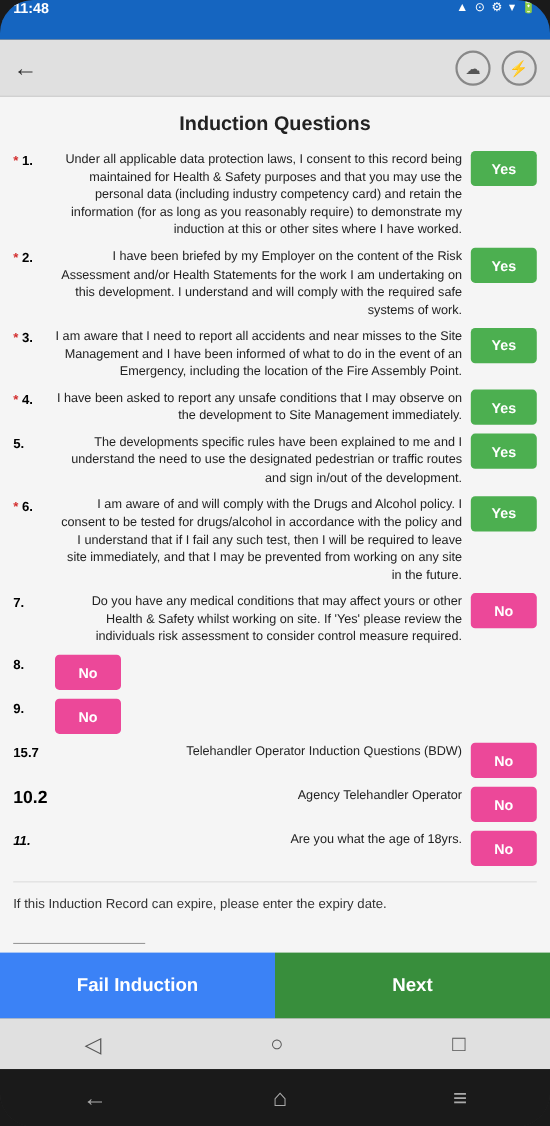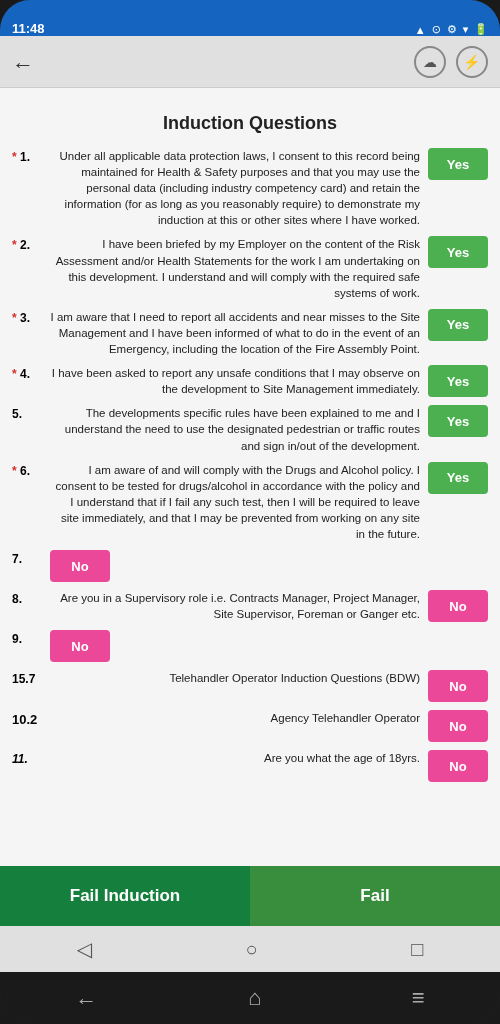--- a/index.html
+++ b/index.html
@@ -22,21 +22,21 @@
       overflow: hidden;
       display: flex;
       flex-direction: column;
     }
 
     
     .status-bar {
       background: #1565C0;
       height: 36px;
       display: flex;
-      align-items: flex-end;
+      align-items: flex-start;
       justify-content: space-between;
       padding: 0 12px;
       flex-shrink: 0;
     }
     .status-time {
       color: white;
       font-size: 13px;
       font-weight: bold;
     }
     .status-icons {
@@ -87,21 +87,21 @@
       flex: 1;
       background: #f5f5f5;
       overflow-y: auto;
       display: flex;
       flex-direction: column;
     }
 
     .content-scroll {
       flex: 1;
       overflow-y: auto;
-      padding: 21px 12px;
+      padding: 10px 12px;
     }
 
     .page-title {
       text-align: center;
       font-size: 18px;
       font-weight: bold;
       color: #222;
       margin-bottom: 14px;
       margin-top: 4px;
     }
@@ -158,21 +158,21 @@
     }
 
     
     .bottom-buttons {
       display: flex;
       height: 60px;
       flex-shrink: 0;
     }
     .btn-fail {
       flex: 1;
-      background: #15803d;
+      background: #3b82f6;
       color: white;
       font-size: 17px;
       font-weight: bold;
       border: none;
       cursor: pointer;
     }
     .btn-next {
       flex: 1;
       background: #388e3c;
       color: white;
@@ -269,54 +269,58 @@
             <span class="question-text">The developments specific rules have been explained to me and I understand the need to use the designated pedestrian or traffic routes and sign in/out of the development.</span>
             <button class="answer-btn btn-yes">Yes</button>
           </div>
           <div class="question-row">
             <span style="font-size: 12px; font-weight: bold; flex-shrink: 0; margin-top: 2px; min-width: 30px;"><span class="star">*</span> 6.</span>
             <span class="question-text">I am aware of and will comply with the Drugs and Alcohol policy. I consent to be tested for drugs/alcohol in accordance with the policy and I understand that if I fail any such test, then I will be required to leave site immediately, and that I may be prevented from working on any site in the future.</span>
             <button class="answer-btn btn-yes">Yes</button>
           </div>
           <div class="question-row">
             <span style="font-size: 12px; font-weight: bold; flex-shrink: 0; margin-top: 2px; min-width: 30px;">7.</span>
+            <span class="question-text">Do you have any medical conditions that may affect yours or other Health &amp; Safety whilst working on site. If 'Yes' please review the individuals risk assessment to consider control measure required.</span>
             <button class="answer-btn btn-no">No</button>
           </div>
           <div class="question-row">
             <span style="font-size: 12px; font-weight: bold; flex-shrink: 0; margin-top: 2px; min-width: 30px;">8.</span>
-            <span class="question-text">Are you in a Supervisory role i.e. Contracts Manager, Project Manager, Site Supervisor, Foreman or Ganger etc.</span>
             <button class="answer-btn btn-no">No</button>
           </div>
           <div class="question-row">
             <span style="font-size: 12px; font-weight: bold; flex-shrink: 0; margin-top: 2px; min-width: 30px;">9.</span>
             <button class="answer-btn btn-no">No</button>
           </div>
           <div class="question-row">
             <span style="font-size: 12px; font-weight: bold; flex-shrink: 0; margin-top: 2px; min-width: 30px;">15.7</span>
             <span class="question-text">Telehandler Operator Induction Questions (BDW)</span>
             <button class="answer-btn btn-no">No</button>
           </div>
           <div class="question-row">
-            <span style="font-size: 13px; font-weight: bold; flex-shrink: 0; margin-top: 2px; min-width: 30px;">10.2</span>
+            <span style="font-size: 16px; font-weight: bold; flex-shrink: 0; margin-top: 2px; min-width: 30px;">10.2</span>
             <span class="question-text">Agency Telehandler Operator</span>
             <button class="answer-btn btn-no">No</button>
           </div>
           <div class="question-row">
             <span style="font-size: 12px; font-weight: bold; flex-shrink: 0; margin-top: 2px; min-width: 30px; font-style: italic;">11.</span>
             <span class="question-text">Are you what the age of 18yrs.</span>
             <button class="answer-btn btn-no">No</button>
           </div>
         </div>
 
+      <div class="expiry-section">
+        <div class="expiry-text">If this Induction Record can expire, please enter the expiry date.</div>
+        <input class="expiry-input" type="text" placeholder="" style="">
+      </div>
 
     </div>
 
     <div class="bottom-buttons">
       <button class="btn-fail">Fail Induction</button>
-      <button class="btn-next">Fail</button>
+      <button class="btn-next">Next</button>
     </div>
   </div>
 
   <div class="android-nav">
     <span class="android-nav-btn">◁</span>
     <span class="android-nav-btn">○</span>
     <span class="android-nav-btn">□</span>
   </div>
 
   <div class="home-bar">

